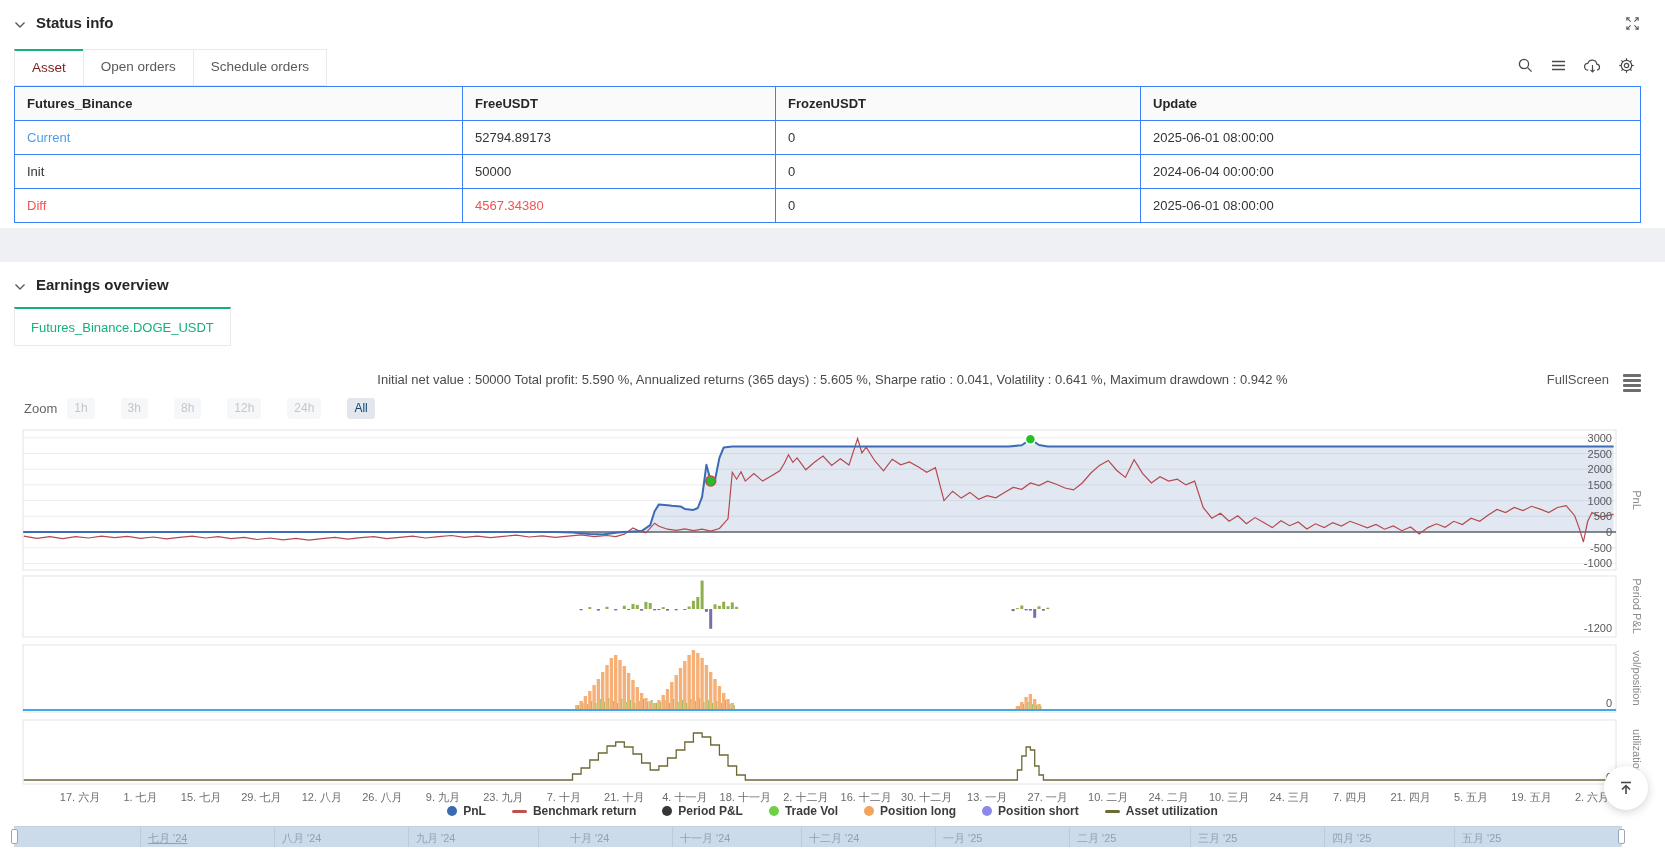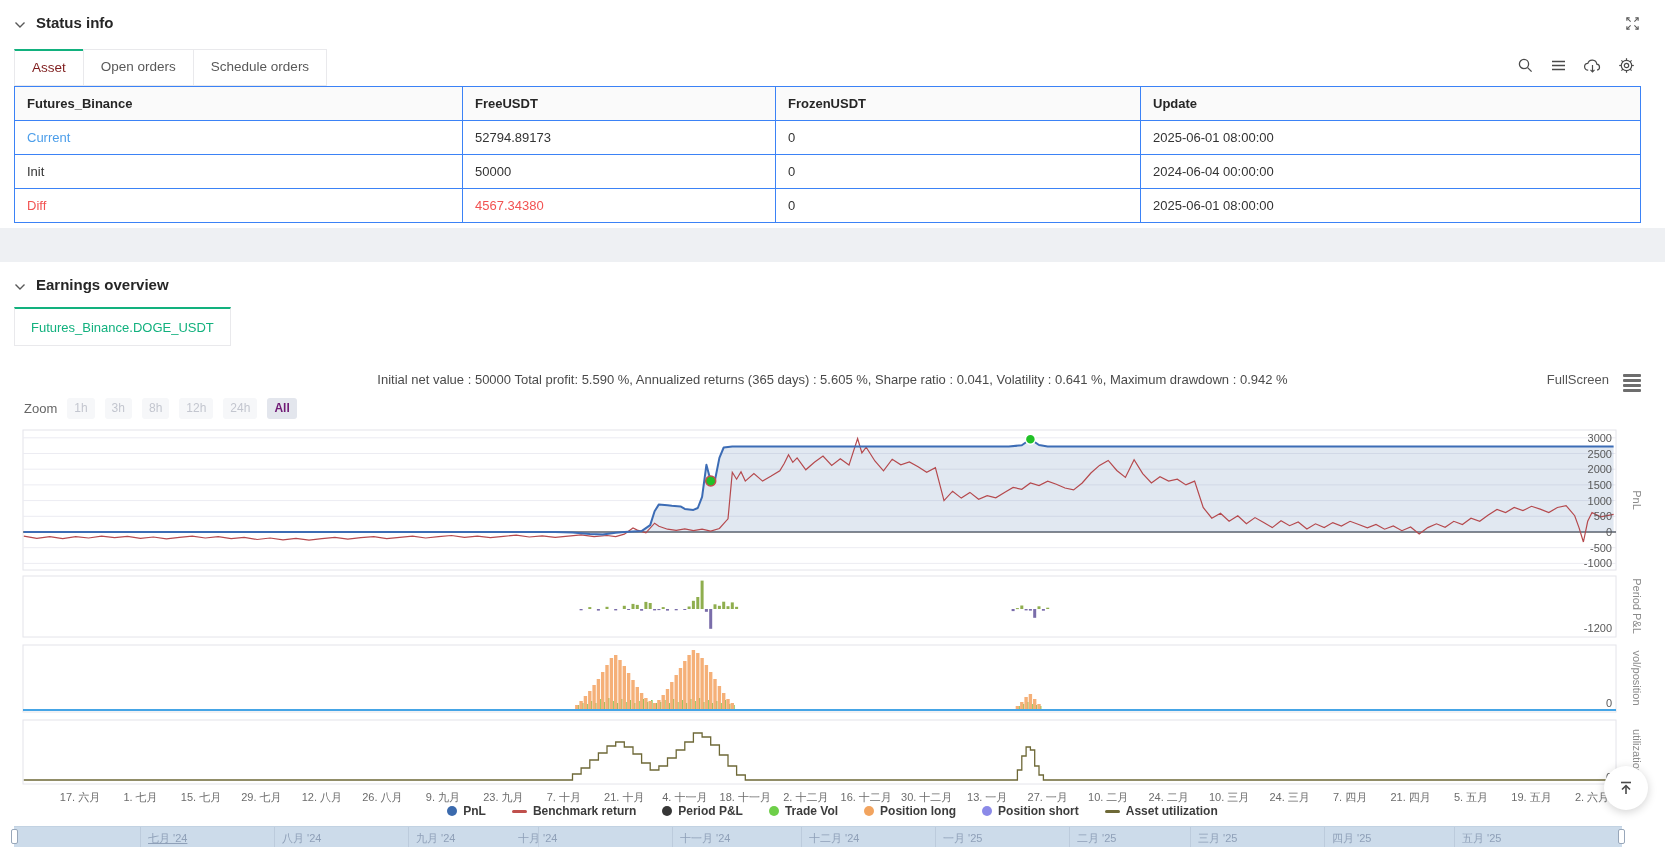--- a/index.html
+++ b/index.html
@@ -21,21 +21,21 @@
   td.link{color:#4c9eea;cursor:pointer;}
   td.danger{color:#f25352;}
   .earn-tab{position:absolute;left:14px;top:307px;height:39px;box-sizing:border-box;border:1px solid #e9e9ec;border-top:2px solid #12b17e;
        background:#fff;color:#12b17e;display:flex;align-items:center;padding:0 16px;font-size:13px;cursor:pointer;}
   .stats-line{position:absolute;left:50%;transform:translateX(-50%);top:372px;font-size:13px;color:#4a4a4a;white-space:nowrap;}
   .fullscreen{position:absolute;right:56px;top:372px;font-size:13px;color:#555;cursor:pointer;}
   .fs-menu{position:absolute;right:24px;top:374px;width:18px;cursor:pointer;}
   .fs-menu div{height:3px;background:#6d6d6d;margin-bottom:2px;border-radius:1px;}
   .zoom-row{position:absolute;left:24px;top:398px;display:flex;align-items:center;gap:10px;font-size:13px;color:#666;}
   .zbtn{height:21px;line-height:21px;padding:0 7px;background:#f6f7f9;color:#c3c6cf;border-radius:3px;font-size:12px;cursor:pointer;}
-  .zbtn.active{background:#e3e6ed;color:#701a75;font-weight:bold;}
+  .zbtn.active{background:#e3e6ed;color:#0c4a6e;font-weight:normal;}
   svg.chart{position:absolute;left:0;top:0;width:1665px;height:851px;}
   svg.chart text{font-family:"Liberation Sans",sans-serif;}
   .legend{position:absolute;left:0;top:804px;width:1665px;display:flex;justify-content:center;align-items:center;gap:26px;
        font-size:12px;font-weight:bold;color:#3c3c3c;}
   .lg-item{display:inline-flex;align-items:center;cursor:pointer;}
   .lg-dot{width:10px;height:10px;border-radius:50%;display:inline-block;margin-right:6px;}
   .lg-line{width:15px;height:3px;display:inline-block;margin-right:6px;border-radius:2px;}
   .slider{position:absolute;left:14px;top:826px;width:1608px;height:20px;background:#ccdbea;border-top:1px solid #c2d2e2;cursor:pointer;}
   .s-label{position:absolute;top:4px;font-size:11px;color:#8fa0b8;white-space:nowrap;}
   .s-tick{position:absolute;top:0;width:1px;height:20px;background:#bccbdc;}
@@ -162,21 +162,21 @@
   <div class="fullscreen">FullScreen</div>
   <div class="fs-menu">
       <div></div>
       <div></div>
       <div></div>
       <div></div>
     </div>
 
   <div class="zoom-row">
     <span>Zoom</span>
-    <span style="display:flex;gap:10px;">
+    <span style="display:flex;gap:26px;">
         <span class="zbtn">1h</span>
         <span class="zbtn">3h</span>
         <span class="zbtn">8h</span>
         <span class="zbtn">12h</span>
         <span class="zbtn">24h</span>
         <span class="zbtn active">All</span>
       </span>
   </div>
 
   <svg class="chart" id="chart">
@@ -401,21 +401,21 @@
     </div>
 
   <div class="slider" id="slider">
       <div class="s-tick" style="left: 126px;"></div>
       <div class="s-label" style="left: 134px; text-decoration: underline;">七月 '24</div>
       <div class="s-tick" style="left: 260px;"></div>
       <div class="s-label" style="left: 268px;">八月 '24</div>
       <div class="s-tick" style="left: 394px;"></div>
       <div class="s-label" style="left: 402px;">九月 '24</div>
       <div class="s-tick" style="left: 524px;"></div>
-      <div class="s-label" style="left: 504px; text-align: center;">十月 '24</div>
+      <div class="s-label" style="left: 556px; text-align: center;">十月 '24</div>
       <div class="s-tick" style="left: 658px;"></div>
       <div class="s-label" style="left: 666px;">十一月 '24</div>
       <div class="s-tick" style="left: 787px;"></div>
       <div class="s-label" style="left: 795px;">十二月 '24</div>
       <div class="s-tick" style="left: 921px;"></div>
       <div class="s-label" style="left: 929px;">一月 '25</div>
       <div class="s-tick" style="left: 1055px;"></div>
       <div class="s-label" style="left: 1063px;">二月 '25</div>
       <div class="s-tick" style="left: 1176px;"></div>
       <div class="s-label" style="left: 1184px;">三月 '25</div>

